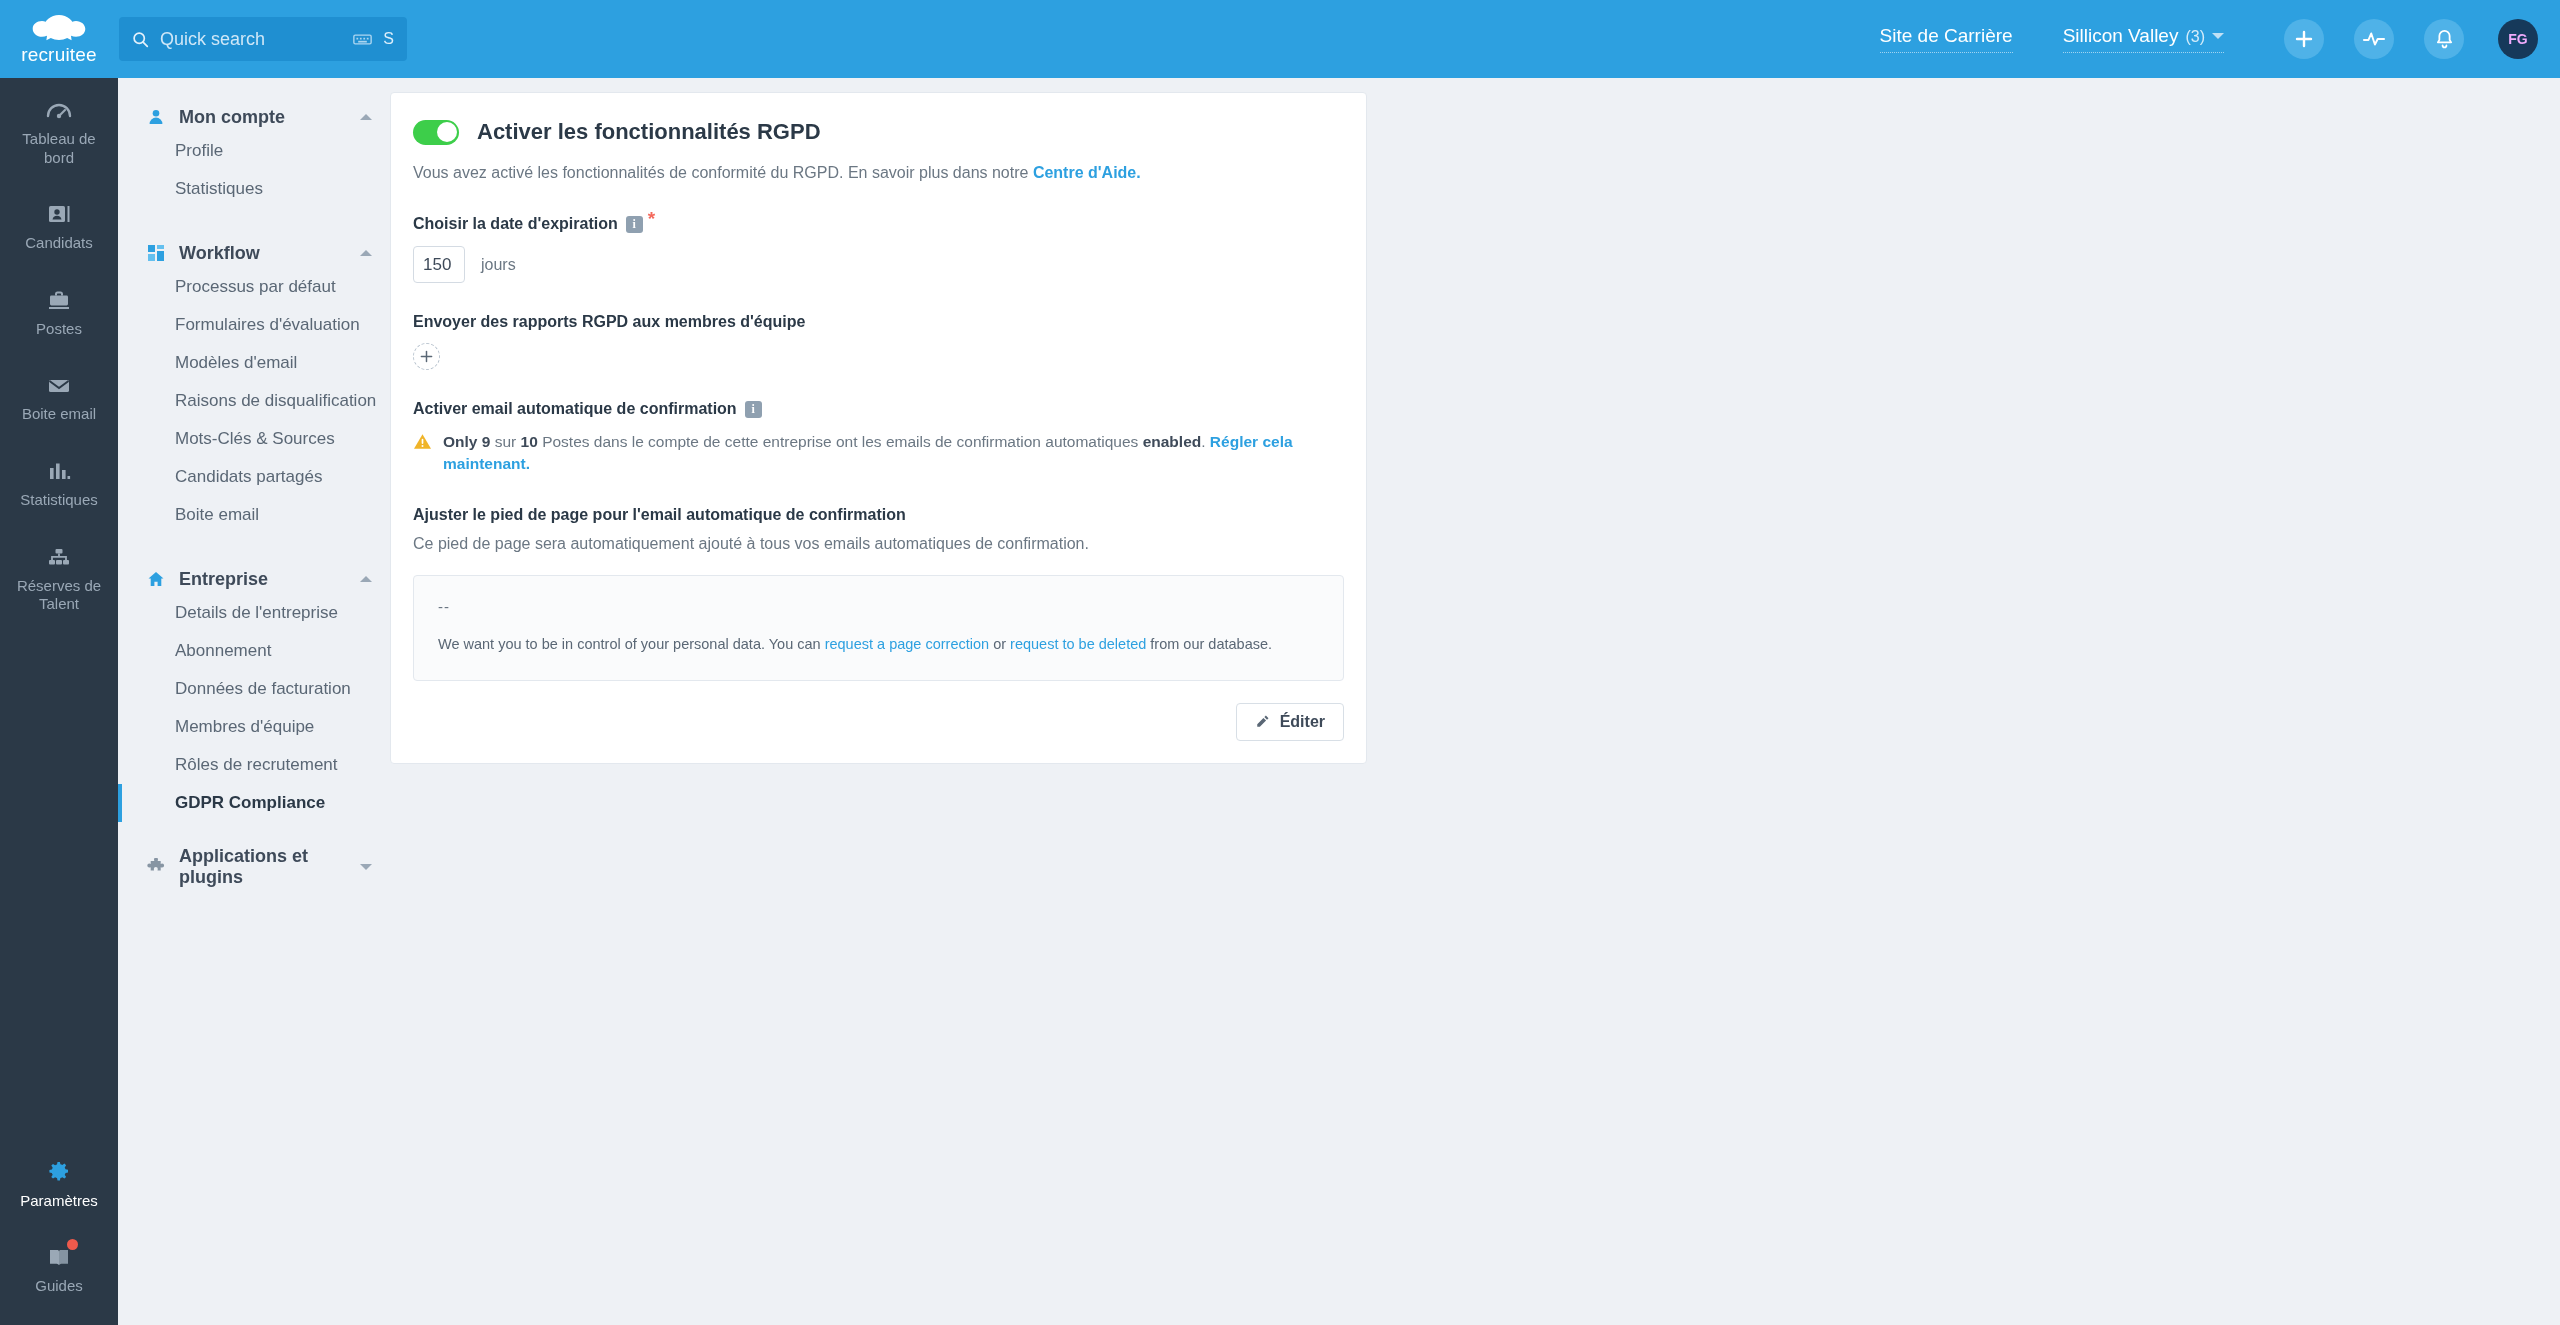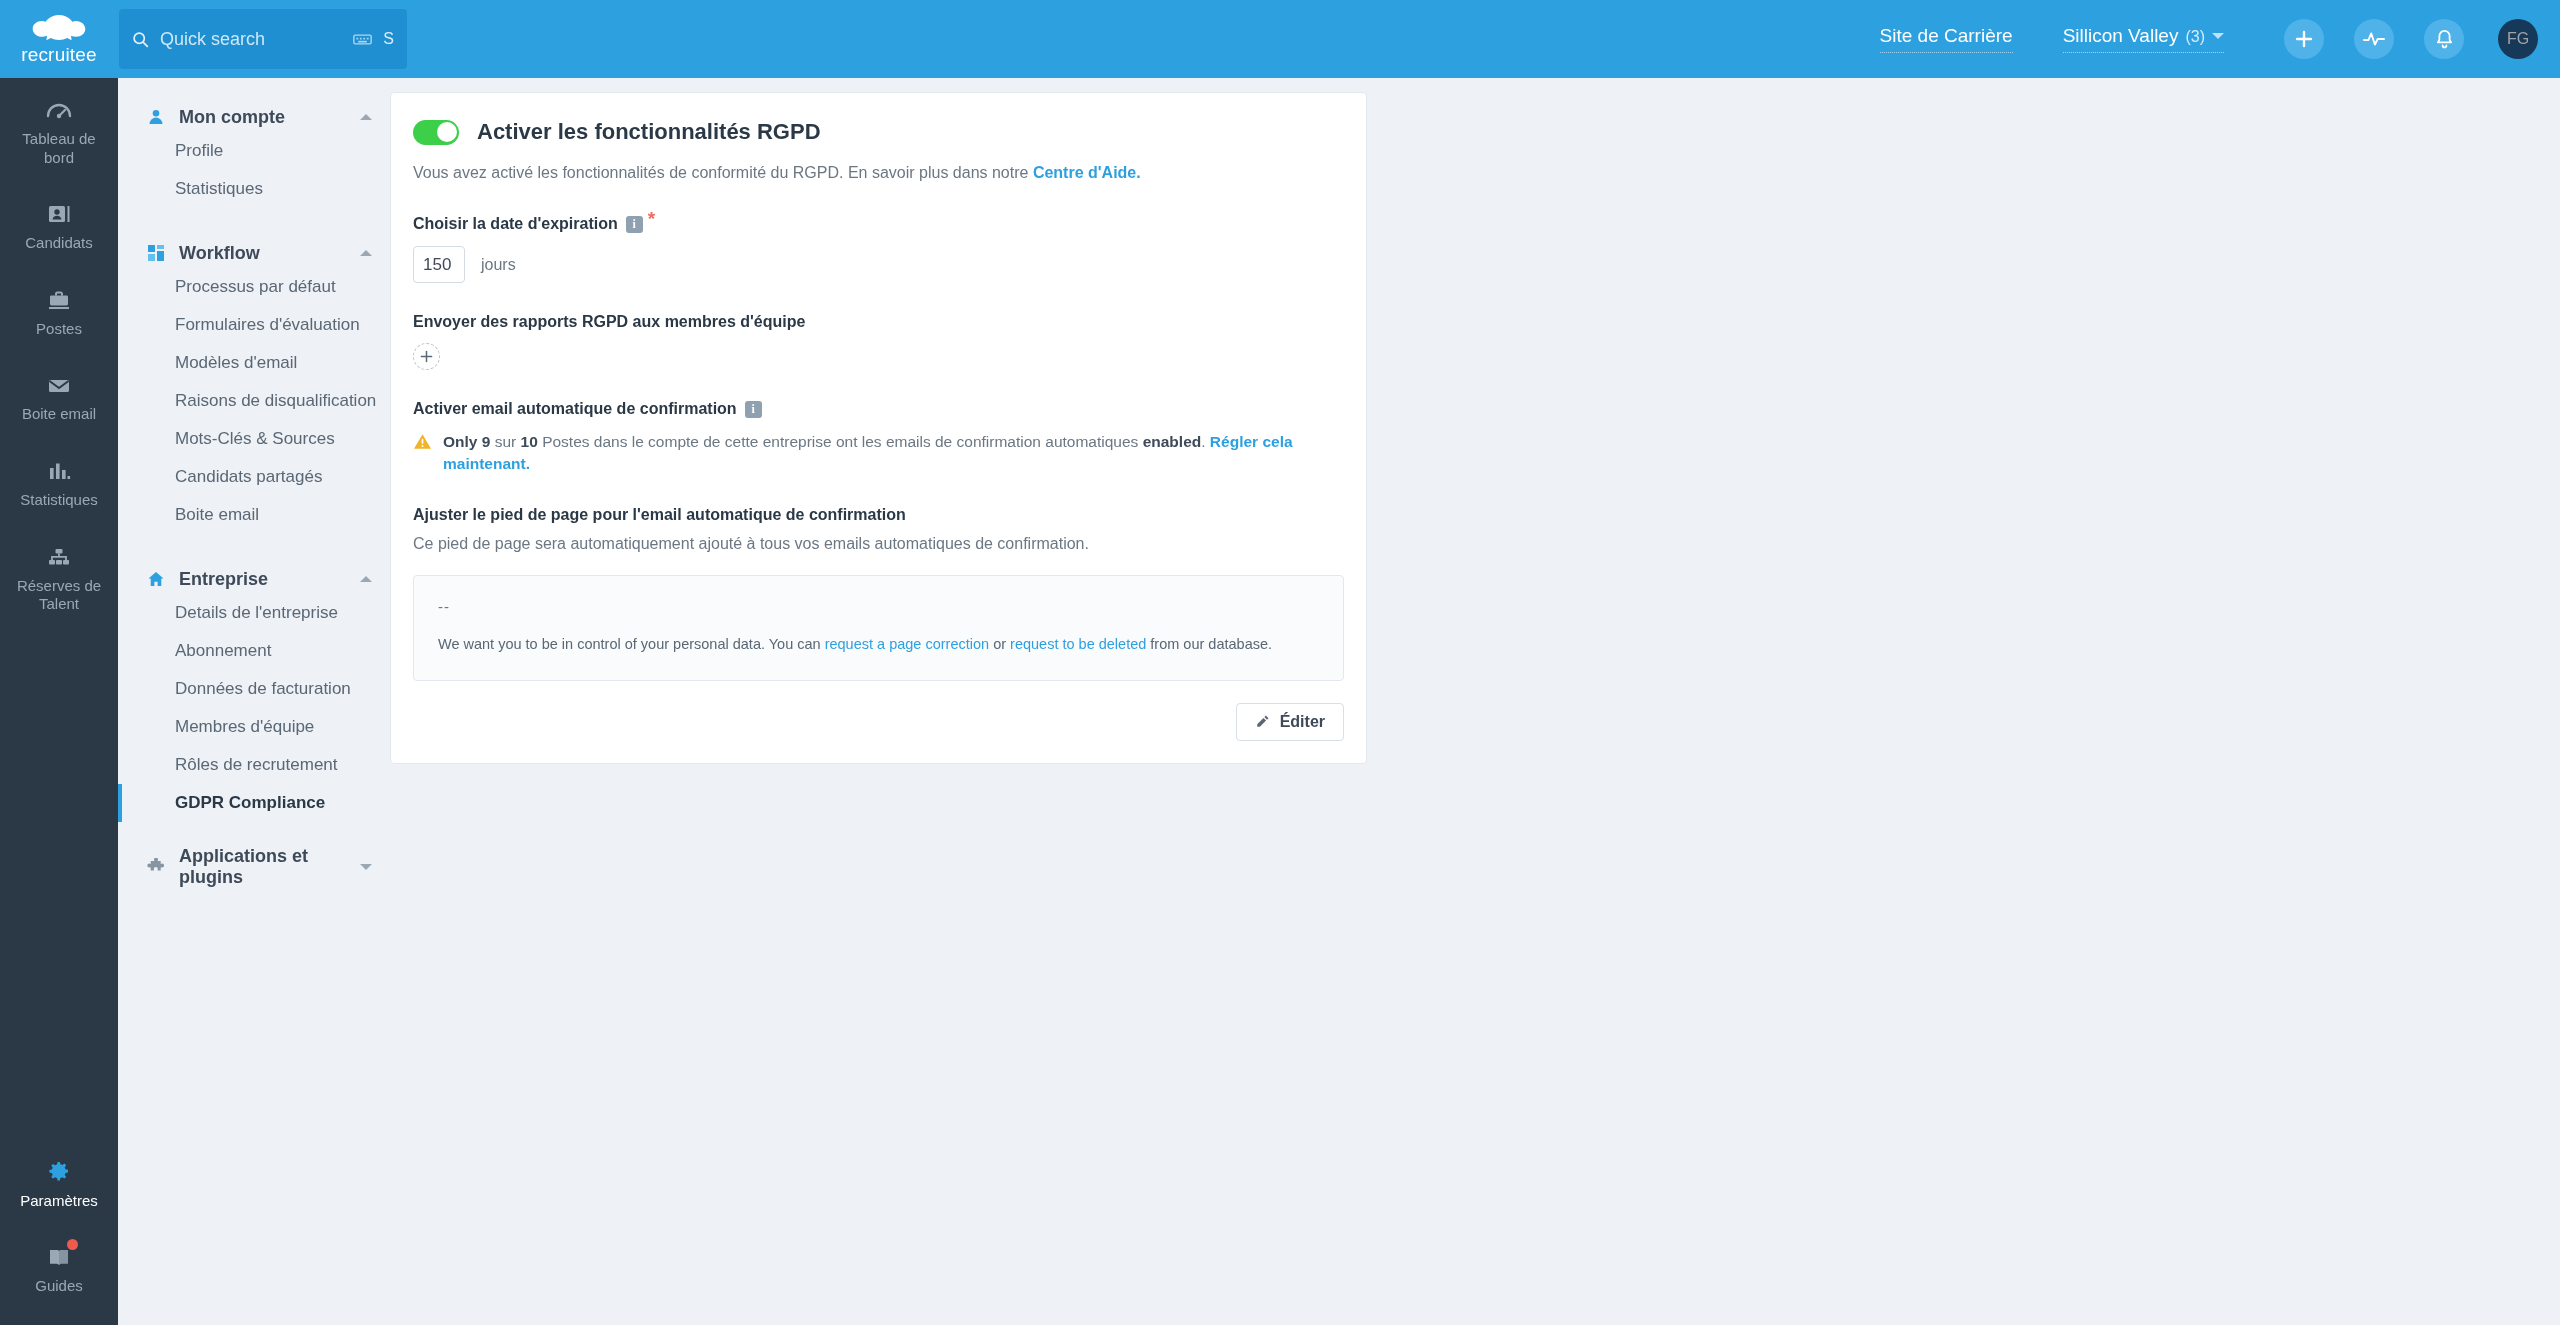--- a/index.html
+++ b/index.html
@@ -12,21 +12,21 @@
   
   #topbar {
     position: absolute; left: 0; top: 0; width: 2560px; height: 78px;
     background: #2da0e0; display: flex; align-items: center; z-index: 20;
   }
   #logo-area { width: 118px; height: 87px; display: flex; flex-direction: column;
     align-items: center; justify-content: center; }
   #logo-mark { width: 62px; height: 30px; }
   #logo-word { color: #fff; font-size: 19px; letter-spacing: .2px; margin-top: 1px; font-weight: 400; }
   #search-box {
-    margin-left: 1px; width: 288px; height: 60px; background: #1f8fd1;
+    margin-left: 1px; width: 288px; height: 44px; background: #1f8fd1;
     border-radius: 4px; display: flex; align-items: center; padding: 12px 13px;
   }
   #search-icon { width: 17px; height: 17px; flex: 0 0 auto; }
   #search-placeholder { color: #cfe7f7; font-size: 18px; margin-left: 11px; flex: 1; }
   #kbd-icon { width: 19px; height: 13px; opacity: .75; }
   #kbd-key { color: #dceefb; font-size: 16px; margin-left: 11px; }
   #top-right { margin-left: auto; display: flex; align-items: center; padding-right: 22px; gap: 16px; }
   .top-link {
     color: #fff; font-size: 19px; padding: 0 0 5px 0; margin-right: 34px;
     border-bottom: 1.5px dotted rgba(255,255,255,.55); cursor: pointer; white-space: nowrap;
@@ -35,22 +35,22 @@
     border-bottom: 1.5px dotted rgba(255,255,255,.55); padding-bottom: 5px; cursor: pointer; }
   #company-name { color: #fff; font-size: 19px; }
   #company-count { color: #d4ecfa; font-size: 16px; }
   .caret-down { width: 0; height: 0; border-left: 6px solid transparent;
     border-right: 6px solid transparent; border-top: 6px solid #bfe0f5; align-self: center; }
   .round-btn {
     width: 40px; height: 40px; border-radius: 50%; background: #4fb2e8;
     display: flex; align-items: center; justify-content: center; margin-left: 14px; cursor: pointer;
   }
   #avatar {
-    width: 40px; height: 40px; border-radius: 50%; background: #16395a; color: #a3a3a3;
-    font-size: 16px; font-weight: 400; display: flex; align-items: center;
+    width: 40px; height: 40px; border-radius: 50%; background: #16395a; color: #f0abfc;
+    font-size: 14px; font-weight: 700; display: flex; align-items: center;
     justify-content: center; margin-left: 18px; cursor: pointer;
   }
   
   #rail {
     position: absolute; left: 0; top: 0; width: 118px; height: 1325px;
     background: #2b3947; padding-top: 78px; z-index: 10;
   }
   .rail-item {
     width: 118px; padding: 17px 6px 15px; display: flex; flex-direction: column;
     align-items: center; cursor: pointer; color: #9aa8b6;

